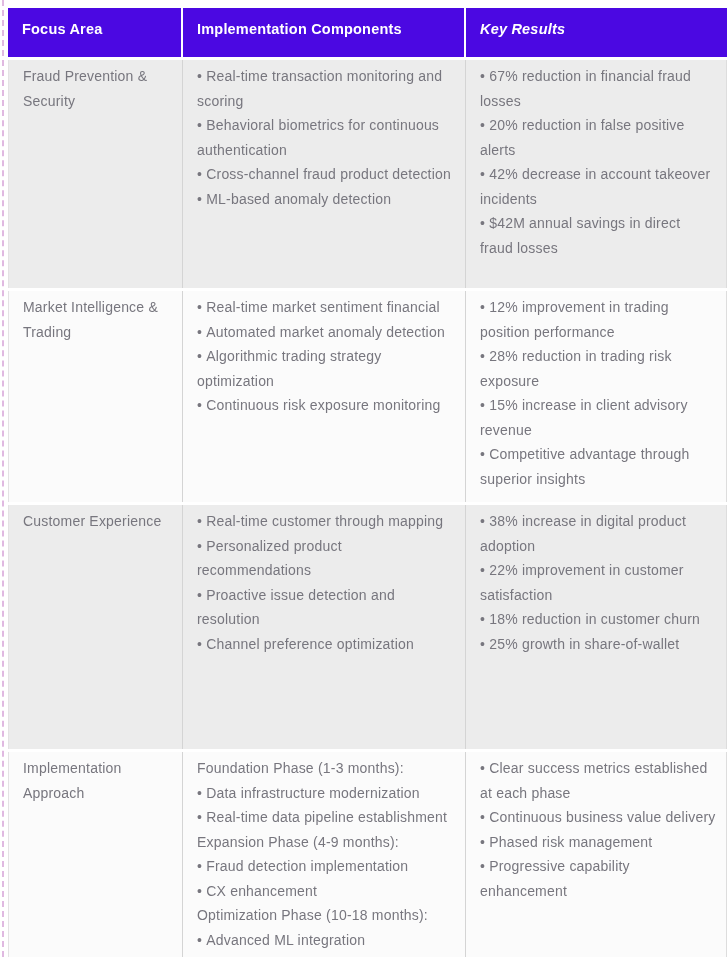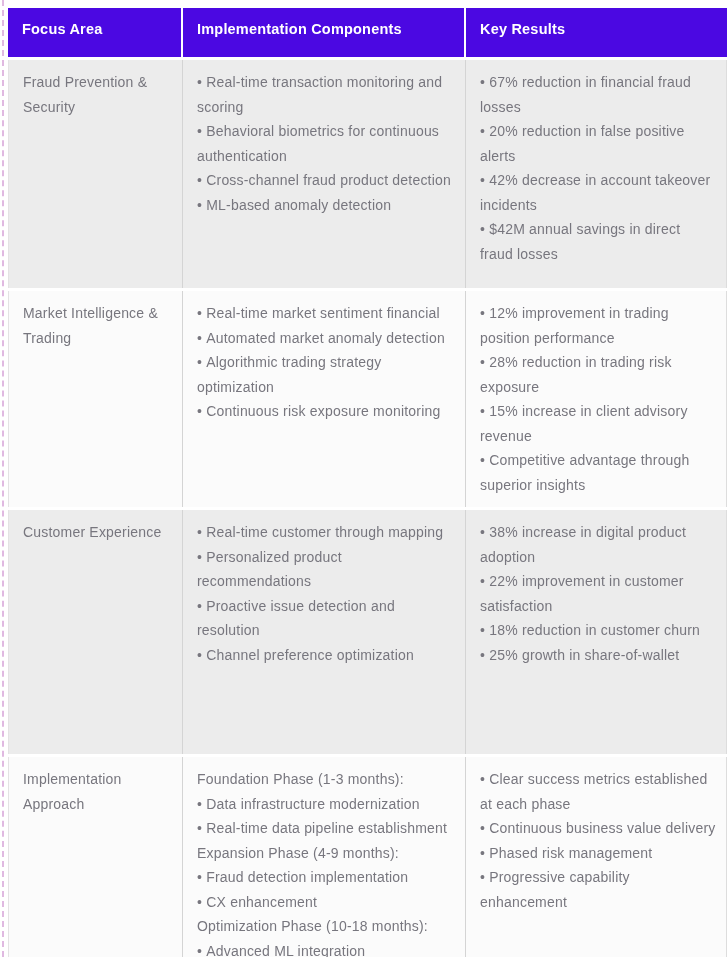--- a/index.html
+++ b/index.html
@@ -43,36 +43,36 @@
     font-size: 14.5px;
     font-weight: bold;
     letter-spacing: 0.2px;
     text-align: left;
     vertical-align: top;
     padding: 13px 24px 10px 14px;
     height: 49px;
     box-sizing: border-box;
     border-right: 2px solid #ffffff;
   }
-  th:last-child { border-right: none; }
+  th:last-child { border-right: none; font-style: italic; }
 
   tbody tr:nth-child(odd) td { background: #ececec; }
   tbody tr:nth-child(even) td { background: #fbfbfb; }
   tbody tr:nth-child(1) { height: 228px; }
   tbody tr:nth-child(2) { height: 211px; }
   tbody tr:nth-child(3) { height: 244px; }
   tbody tr:nth-child(4) { height: 300px; }
 
   td {
     vertical-align: top;
     color: #77767e;
     font-size: 14px;
     line-height: 24.5px;
     letter-spacing: 0.2px;
-    padding: 10px 10px 10px 14px;
+    padding: 4px 10px 10px 14px;
     box-sizing: border-box;
     border-right: 1px solid #d4d4d4;
   }
   td:first-child { border-left: 1px solid #e3e3e3; }
   td:last-child { border-right: 1px solid #dddddd; }
 
   .line { margin: 0; }
   .line.bullet::before { content: "\2022\00A0"; }
 </style>
 </head>

